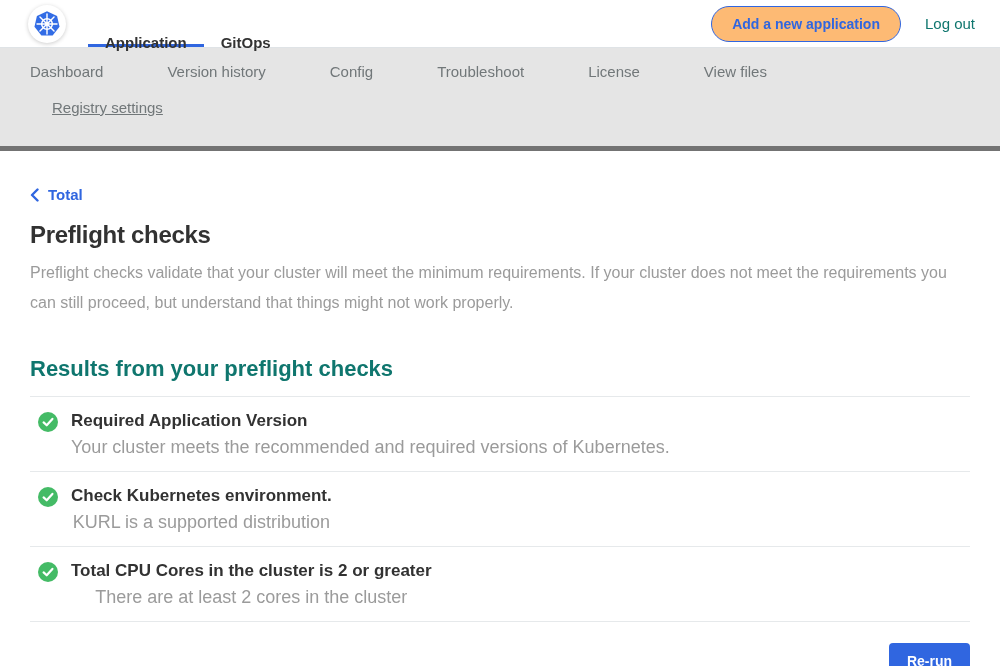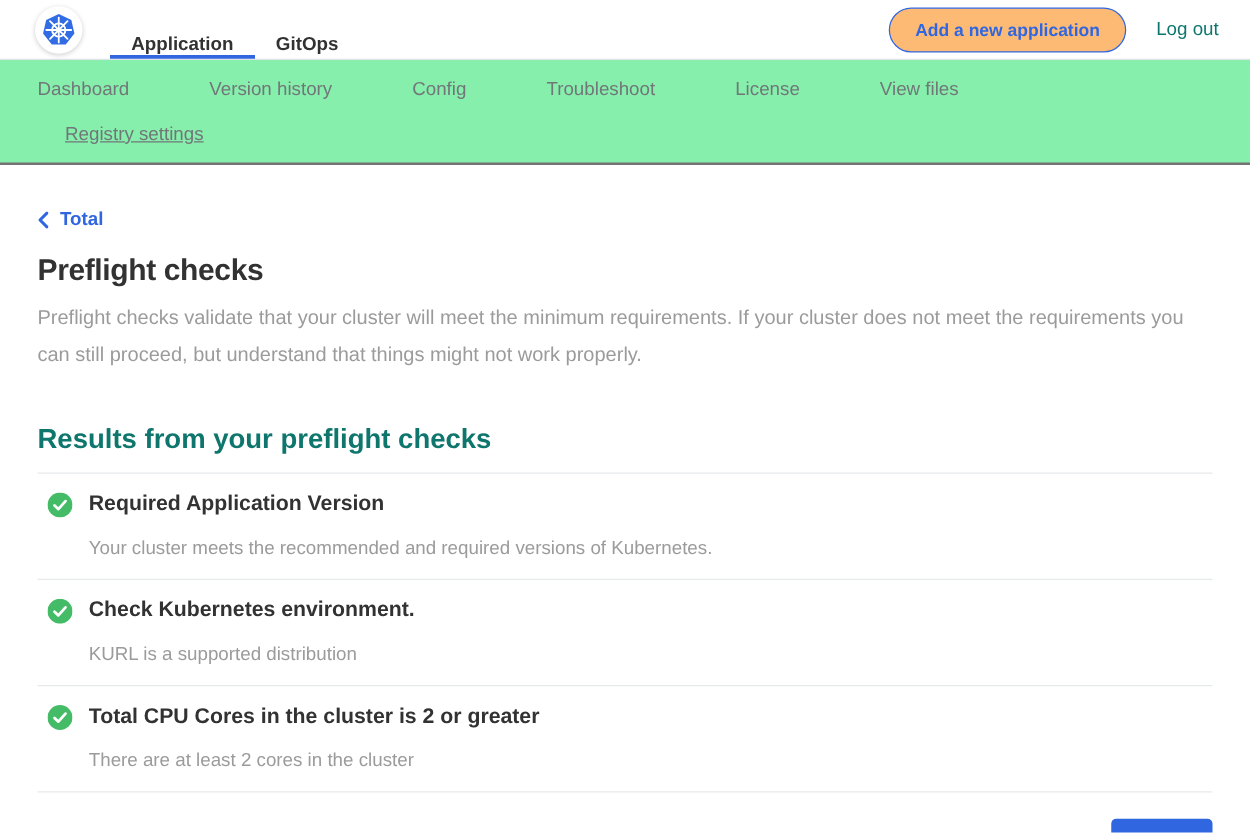--- a/index.html
+++ b/index.html
@@ -25,21 +25,21 @@
     width: 38px; height: 38px;
     border-radius: 50%;
     background: #fff;
     box-shadow: 0 1px 4px rgba(0,0,0,.2);
     display: flex; align-items: center; justify-content: center;
     align-self: center;
     margin-right: 22px;
   }
   .top-tabs { display: flex; }
   .top-tab {
-    display: flex; align-items: flex-end;
+    display: flex; align-items: flex-start;
     padding: 0 17px;
     font-size: 15px; font-weight: 600; color: #323232;
     border-bottom: 3px solid transparent;
     cursor: pointer;
     margin-top: 34px;
   }
   .top-tab.active { border-bottom-color: var(--accent); }
   .header-right {
     margin-left: auto;
     display: flex; align-items: center; gap: 24px;
@@ -51,23 +51,23 @@
     font-family: inherit;
     font-size: 14px; font-weight: 700;
     padding: 9px 20px;
     border-radius: 18px;
     cursor: pointer;
   }
   .logout { font-size: 15px; font-weight: 500; color: #0f766e; cursor: pointer; }
 
   
   .subnav {
-    background: #86efac;
-    border-bottom: 2px solid #737373;
-    padding: 6px 30px 4px;
+    background: #e5e5e5;
+    border-bottom: 5px solid #737373;
+    padding: 6px 30px 20px;
   }
   .subnav-row { display: flex; }
   .subnav-item {
     line-height: 36px;
     font-size: 15px;
     color: #717779;
     margin-right: 64px;
     cursor: pointer;
     white-space: nowrap;
   }
@@ -114,23 +114,24 @@
     align-items: flex-start;
     padding: 13px 0 15px 8px;
     border-bottom: 1px solid #e6e9eb;
   }
   .check-icon { margin: 2px 13px 0 0; flex: none; }
   .check-title {
     font-size: 17px; font-weight: 700; color: #323232;
     line-height: 21px;
   }
   .check-desc {
-    margin-top: 17px;
-    font-size: 15px; color: #9b9b9b;
+    margin-top: 7px;
+    font-size: 18px; color: #9b9b9b;
     line-height: 18px;
+    text-align: center;
   }
   .footer-actions {
     display: flex; justify-content: flex-end;
     margin-top: 21px;
   }
   .rerun-btn {
     background: var(--accent);
     color: #fff;
     border: none;
     font-family: inherit;

